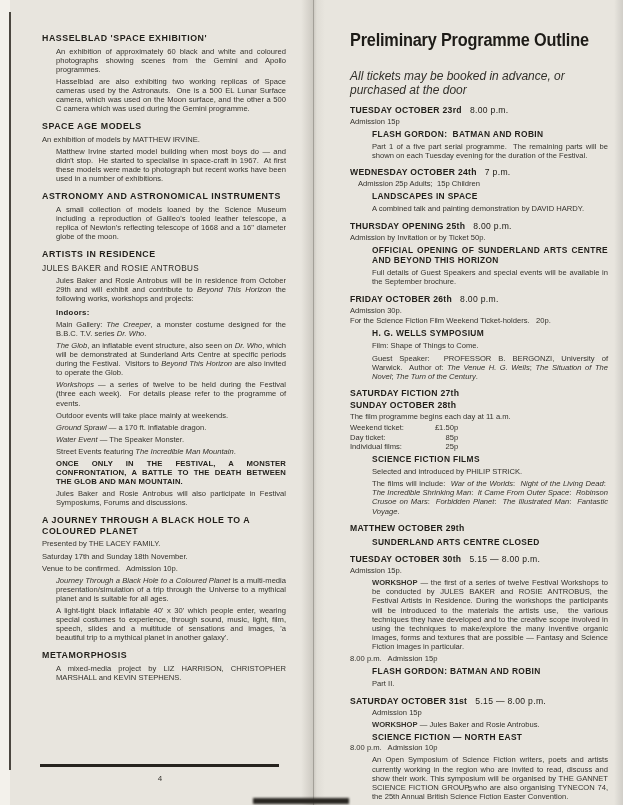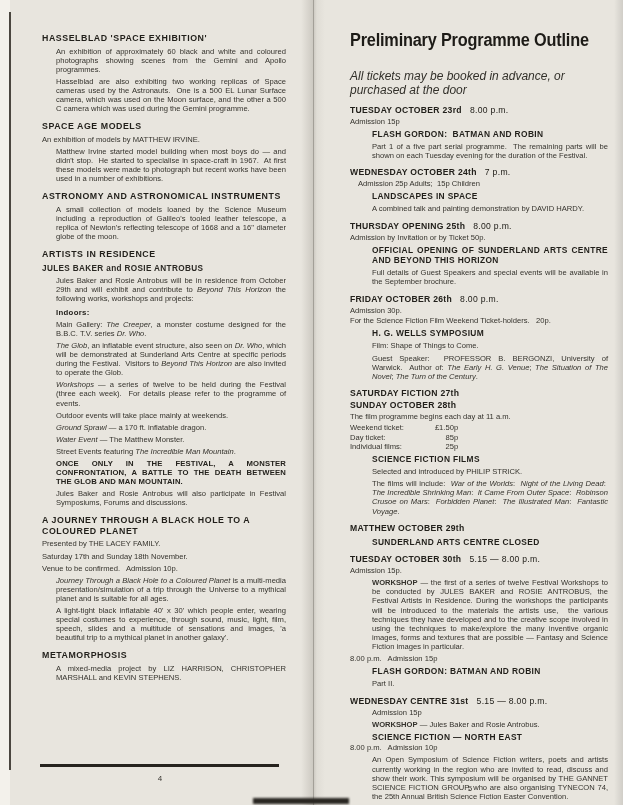--- a/index.html
+++ b/index.html
@@ -20,21 +20,21 @@
   .bottom-smudge{position:absolute;left:253px;top:798px;width:96px;height:6px;background:#2a2722;filter:blur(1.2px);}
 
   .page{position:absolute;top:17px;height:805px;}
   #left-page{left:0;width:311px;}
   #right-page{left:311px;width:312px;}
 
   
   .lp{position:absolute;left:42px;top:16px;width:244px;}
   .h1{font-size:8.8px;line-height:10.5px;font-weight:bold;letter-spacing:0.55px;color:#211f1a;margin:8px 0 2.5px;}
   .lp .h1:first-child{margin-top:0;}
-  .sub{font-size:8.2px;font-weight:bold;letter-spacing:0.35px;color:#2b2924;margin:4px 0 2px;}
+  .sub{font-size:8.2px;font-weight:normal;letter-spacing:0.35px;color:#2b2924;margin:4px 0 2px;}
   .p{font-size:7.6px;line-height:9.1px;margin:3px 0;text-align:justify;}
   .ind{margin-left:14px;}
   .h2{font-size:7.8px;font-weight:bold;letter-spacing:0.3px;margin:5px 0 2px 14px;color:#24221d;}
   .pb{font-weight:bold;font-size:7.7px;letter-spacing:0.15px;color:#24221d;}
   .rule{position:absolute;left:40px;top:747px;width:239px;height:2.5px;background:#26231e;}
   .pagenum{position:absolute;font-size:8px;color:#3a3833;}
   #pn4{left:40px;top:757px;width:240px;text-align:center;}
   #pn5{left:39px;top:767px;width:240px;text-align:center;}
 
   
@@ -79,21 +79,21 @@
     <div class="p ind"><span>A small collection of models loaned by the Science Museum including a reproduction of Galileo's tooled leather telescope, a replica of Newton's reflecting telescope of 1668 and a 16" diameter globe of the moon.</span></div>
     <div class="h1"><span>ARTISTS IN RESIDENCE</span></div>
     <div class="sub"><span>JULES BAKER and ROSIE ANTROBUS</span></div>
     <div class="p ind"><span>Jules Baker and Rosie Antrobus will be in residence from October 29th and will exhibit and contribute to </span><span class="run-i">Beyond This Horizon</span><span> the following works, workshops and projects:</span></div>
     <div class="h2"><span>Indoors:</span></div>
     <div class="p ind"><span>Main Gallery: </span><span class="run-i">The Creeper</span><span>, a monster costume designed for the B.B.C. T.V. series </span><span class="run-i">Dr. Who</span><span>.</span></div>
     <div class="p ind"><span class="run-i">The Glob</span><span>, an inflatable event structure, also seen on </span><span class="run-i">Dr. Who</span><span>, which will be demonstrated at Sunderland Arts Centre at specific periods during the Festival.&nbsp; Visitors to </span><span class="run-i">Beyond This Horizon</span><span> are also invited to operate the Glob.</span></div>
     <div class="p ind"><span class="run-i">Workshops</span><span> — a series of twelve to be held during the Festival (three each week).&nbsp; For details please refer to the programme of events.</span></div>
     <div class="p ind"><span>Outdoor events will take place mainly at weekends.</span></div>
     <div class="p ind"><span class="run-i">Ground Sprawl</span><span> — a 170 ft. inflatable dragon.</span></div>
-    <div class="p ind"><span class="run-i">Water Event</span><span> — The Matthew Monster.</span></div>
+    <div class="p ind"><span class="run-i">Water Event</span><span> — The Speaker Monster.</span></div>
     <div class="p ind"><span>Street Events featuring </span><span class="run-i">The Incredible Man Mountain</span><span>.</span></div>
     <div class="p ind pb"><span>ONCE ONLY IN THE FESTIVAL, A MONSTER CONFRONTATION, A BATTLE TO THE DEATH BETWEEN THE GLOB AND MAN MOUNTAIN.</span></div>
     <div class="p ind"><span>Jules Baker and Rosie Antrobus will also participate in Festival Symposiums, Forums and discussions.</span></div>
     <div class="h1"><span>A JOURNEY THROUGH A BLACK HOLE TO A COLOURED PLANET</span></div>
     <div class="p"><span>Presented by THE LACEY FAMILY.</span></div>
     <div class="p"><span>Saturday 17th and Sunday 18th November.</span></div>
     <div class="p"><span>Venue to be confirmed.&nbsp;&nbsp; Admission 10p.</span></div>
     <div class="p ind"><span class="run-i">Journey Through a Black Hole to a Coloured Planet</span><span> is a multi-media presentation/simulation of a trip through the Universe to a mythical planet and is suitable for all ages.</span></div>
     <div class="p ind"><span>A light-tight black inflatable 40' x 30' which people enter, wearing special costumes to experience, through sound, music, light, film, speech, slides and a multitude of sensations and images, 'a beautiful trip to a mythical planet in another galaxy'.</span></div>
     <div class="h1"><span>METAMORPHOSIS</span></div>
@@ -121,21 +121,21 @@
     <div class="date"><span class="run-b">THURSDAY OPENING 25th</span><span>&nbsp;&nbsp; 8.00 p.m.</span></div>
     <div class="meta"><span>Admission by Invitation or by Ticket 50p.</span></div>
     <div class="etitle"><span>OFFICIAL OPENING OF SUNDERLAND ARTS CENTRE AND BEYOND THIS HORIZON</span></div>
     <div class="p ind2"><span>Full details of Guest Speakers and special events will be available in the September brochure.</span></div>
 
     <div class="date"><span class="run-b">FRIDAY OCTOBER 26th</span><span>&nbsp;&nbsp; 8.00 p.m.</span></div>
     <div class="meta"><span>Admission 30p.</span></div>
     <div class="meta"><span>For the Science Fiction Film Weekend Ticket-holders.&nbsp;&nbsp; 20p.</span></div>
     <div class="etitle"><span>H. G. WELLS SYMPOSIUM</span></div>
     <div class="p ind2"><span>Film: Shape of Things to Come.</span></div>
-    <div class="p ind2"><span>Guest Speaker:&nbsp; PROFESSOR B. BERGONZI, University of Warwick.&nbsp; Author of: </span><span class="run-i">The Early H. G. Venue</span><span>; </span><span class="run-i">The Situation of The Novel</span><span>; </span><span class="run-i">The Turn of the Century</span><span>.</span></div>
+    <div class="p ind2"><span>Guest Speaker:&nbsp; PROFESSOR B. BERGONZI, University of Warwick.&nbsp; Author of: </span><span class="run-i">The Venue H. G. Wells</span><span>; </span><span class="run-i">The Situation of The Novel</span><span>; </span><span class="run-i">The Turn of the Century</span><span>.</span></div>
 
     <div class="date"><span class="run-b">SATURDAY FICTION 27th</span></div>
     <div class="date date2"><span class="run-b">SUNDAY OCTOBER 28th</span></div>
     <div class="meta"><span>The film programme begins each day at 11 a.m.</span></div>
     <div class="price-row">
       <span class="price-label">Weekend ticket:</span>
       <span class="price-value">£1.50p</span>
     </div>
     <div class="price-row">
       <span class="price-label">Day ticket:</span>
@@ -152,21 +152,21 @@
     <div class="date"><span class="run-b">MATTHEW OCTOBER 29th</span></div>
     <div class="etitle"><span>SUNDERLAND ARTS CENTRE CLOSED</span></div>
 
     <div class="date"><span class="run-b">TUESDAY OCTOBER 30th</span><span>&nbsp;&nbsp; 5.15 — 8.00 p.m.</span></div>
     <div class="meta"><span>Admission 15p.</span></div>
     <div class="p ind2"><span class="run-b">WORKSHOP</span><span> — the first of a series of twelve Festival Workshops to be conducted by JULES BAKER and ROSIE ANTROBUS, the Festival Artists in Residence. During the workshops the participants will be introduced to the materials the artists use,&nbsp; the various techniques they have developed and to the creative scope involved in using the techniques to make/explore the many inventive organic images, forms and textures that are possible — Fantasy and Science Fiction images in particular.</span></div>
     <div class="meta"><span>8.00 p.m.&nbsp;&nbsp; Admission 15p</span></div>
     <div class="etitle"><span>FLASH GORDON: BATMAN AND ROBIN</span></div>
     <div class="p ind2"><span>Part II.</span></div>
 
-    <div class="date"><span class="run-b">WEDNESDAY CENTRE 31st</span><span>&nbsp;&nbsp; 5.15 — 8.00 p.m.</span></div>
+    <div class="date"><span class="run-b">SATURDAY OCTOBER 31st</span><span>&nbsp;&nbsp; 5.15 — 8.00 p.m.</span></div>
     <div class="meta meta-ind2"><span>Admission 15p</span></div>
     <div class="p ind2"><span class="run-b">WORKSHOP</span><span> — Jules Baker and Rosie Antrobus.</span></div>
     <div class="etitle"><span>SCIENCE FICTION — NORTH EAST</span></div>
     <div class="meta"><span>8.00 p.m.&nbsp;&nbsp; Admission 10p</span></div>
     <div class="p ind2"><span>An Open Symposium of Science Fiction writers, poets and artists currently working in the region who are invited to read, discuss and show their work. This symposium will be organised by THE GANNET SCIENCE FICTION GROUP, who are also organising TYNECON 74, the 25th Annual British Science Fiction Easter Convention.</span></div>
     <div class="p ind2"><span>Enquiries regarding this Symposium to:</span></div>
     <div class="p ind2"><span>GANNET, c/o Sunderland Arts Centre.</span></div>
   </div>
   <div class="pagenum" id="pn5">5</div>
 </div>

